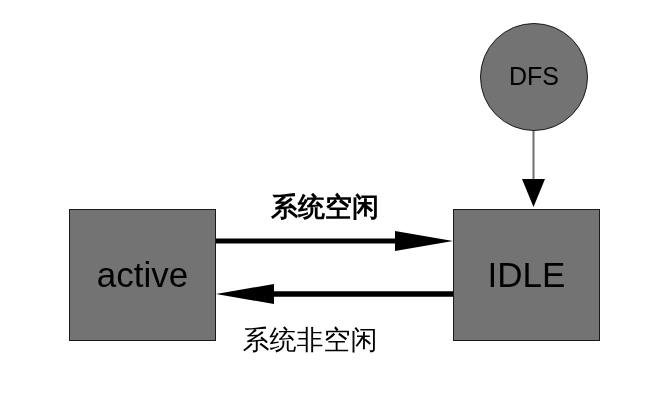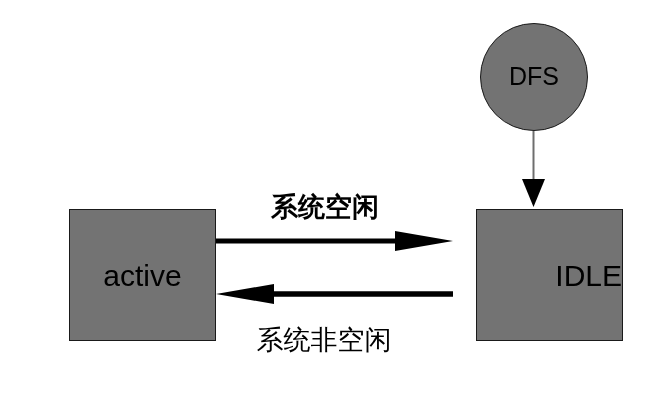--- a/index.html
+++ b/index.html
@@ -32,45 +32,45 @@
     display: flex;
     align-items: center;
     justify-content: center;
     text-align: center;
   }
   .node-rect {
     width: 147px;
     height: 132px;
   }
   .node-active { left: 69px;  top: 209px; }
-  .node-idle   { left: 476px; top: 209px; justify-content: flex-end; }
+  .node-idle   { left: 453px; top: 209px; }
   .node-circle {
     left: 480px;
     top: 23px;
     width: 108px;
     height: 108px;
     border-radius: 50%;
   }
   .node-label {
-    font-size: 30px;
+    font-size: 35px;
     line-height: 1.1;
     color: #000000;
     white-space: nowrap;
   }
   .node-circle .node-label { font-size: 25px; }
   .edge-label {
     position: absolute;
     font-size: 27px;
     line-height: 1.0;
     color: #000000;
     text-align: center;
     white-space: nowrap;
   }
   .edge-label-top    { left: 255px; top: 194px; width: 140px; font-weight: bold; }
-  .edge-label-bottom { left: 254px; top: 327px; width: 140px; font-family: Liberation Serif, serif; }
+  .edge-label-bottom { left: 240px; top: 327px; width: 140px; font-family: Liberation Serif, serif; }
 </style>
 </head>
 <body>
 
 <div class="canvas">
 
   <svg class="edges-layer" width="661" height="407" viewBox="0 0 661 407" xmlns="http://www.w3.org/2000/svg">
 
     <g>
       <line x1="216" y1="241" x2="398" y2="241" stroke="#000000" stroke-width="5"></line>

